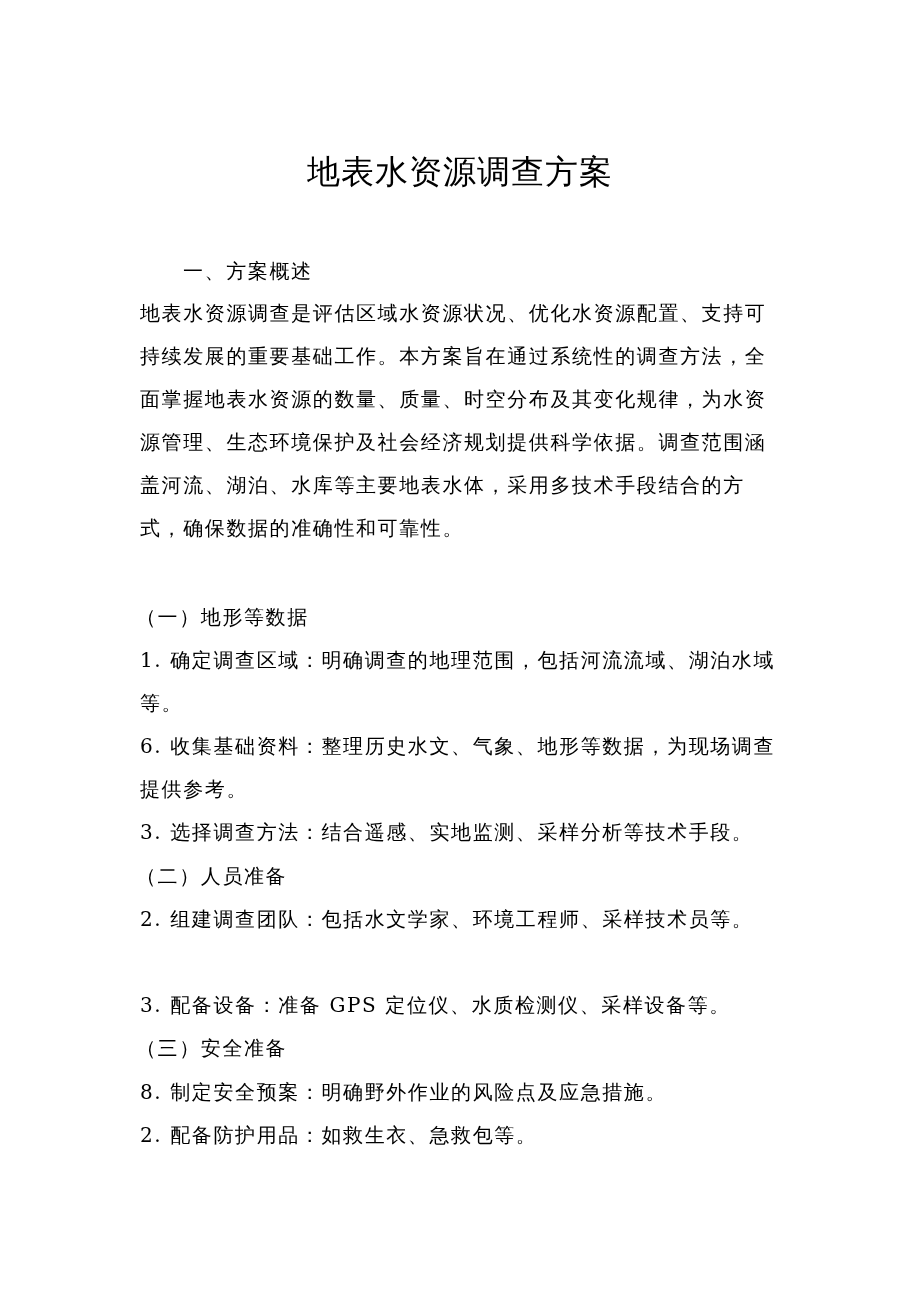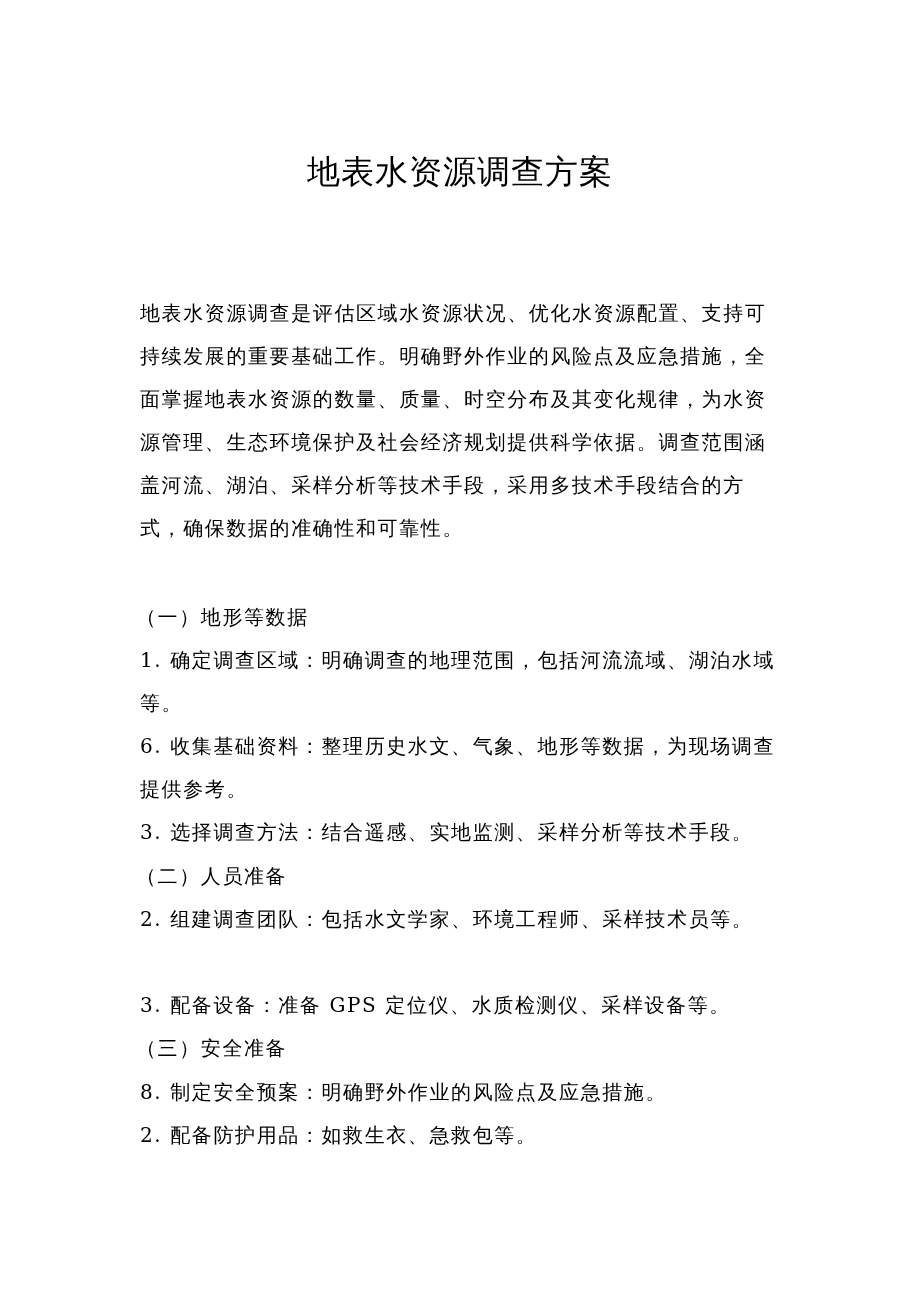--- a/index.html
+++ b/index.html
@@ -21,25 +21,26 @@
     }
     .indent { left: 183px; }
     .paren { left: 136px; }
   </style>
 </head>
 <body>
 
 <div class="page">
   <div class="title">地表水资源调查方案</div>
 
+  <div class="line indent" style="top:257px">一、方案概述</div>
   <div class="line" style="top:299px">地表水资源调查是评估区域水资源状况、优化水资源配置、支持可</div>
-  <div class="line" style="top:342px">持续发展的重要基础工作。明确野外作业的风险点及应急措施，全</div>
+  <div class="line" style="top:342px">持续发展的重要基础工作。本方案旨在通过系统性的调查方法，全</div>
   <div class="line" style="top:385px">面掌握地表水资源的数量、质量、时空分布及其变化规律，为水资</div>
   <div class="line" style="top:428px">源管理、生态环境保护及社会经济规划提供科学依据。调查范围涵</div>
-  <div class="line" style="top:471px">盖河流、湖泊、采样分析等技术手段，采用多技术手段结合的方</div>
+  <div class="line" style="top:471px">盖河流、湖泊、水库等主要地表水体，采用多技术手段结合的方</div>
   <div class="line" style="top:514px">式，确保数据的准确性和可靠性。</div>
 
   <div class="line paren" style="top:603px">（一）地形等数据</div>
   <div class="line" style="top:646px">1. 确定调查区域：明确调查的地理范围，包括河流流域、湖泊水域</div>
   <div class="line" style="top:689px">等。</div>
   <div class="line" style="top:732px">6. 收集基础资料：整理历史水文、气象、地形等数据，为现场调查</div>
   <div class="line" style="top:775px">提供参考。</div>
   <div class="line" style="top:818px">3. 选择调查方法：结合遥感、实地监测、采样分析等技术手段。</div>
 
   <div class="line paren" style="top:862px">（二）人员准备</div>

